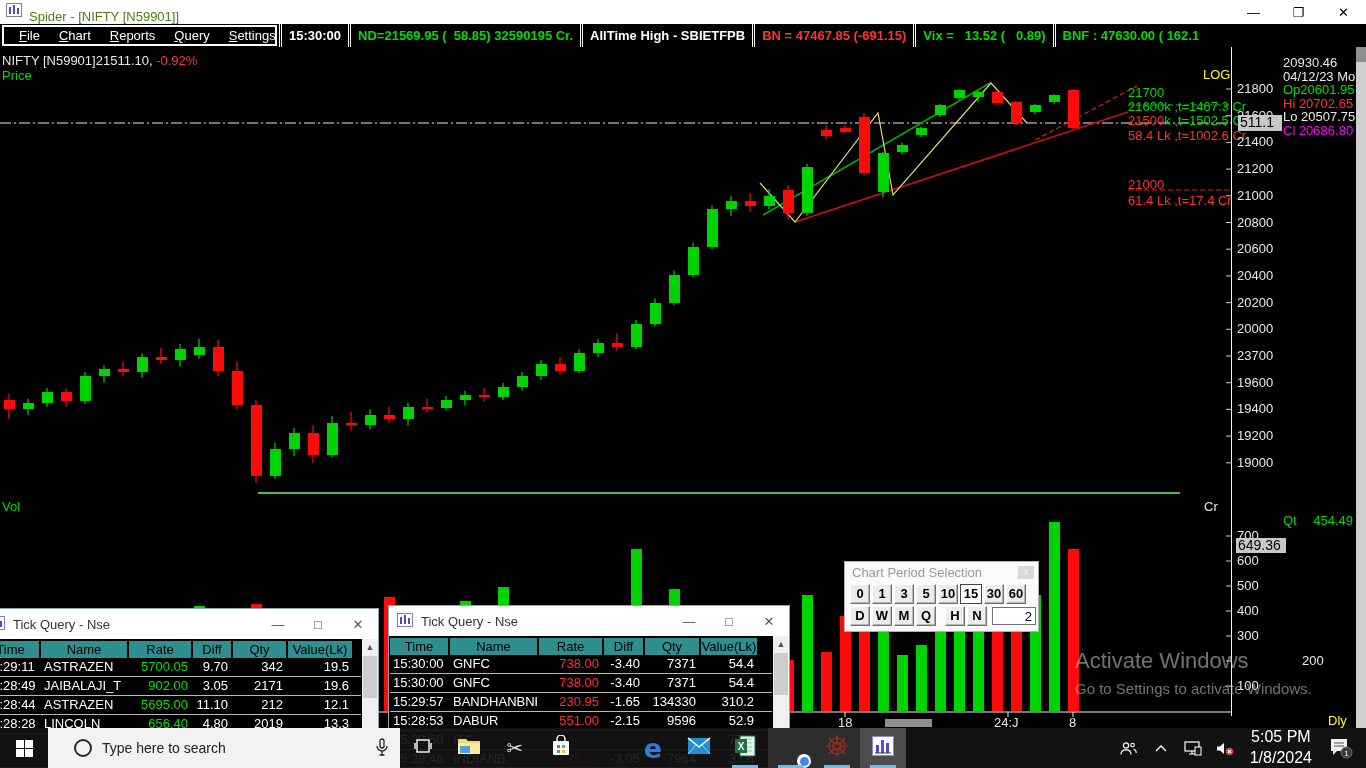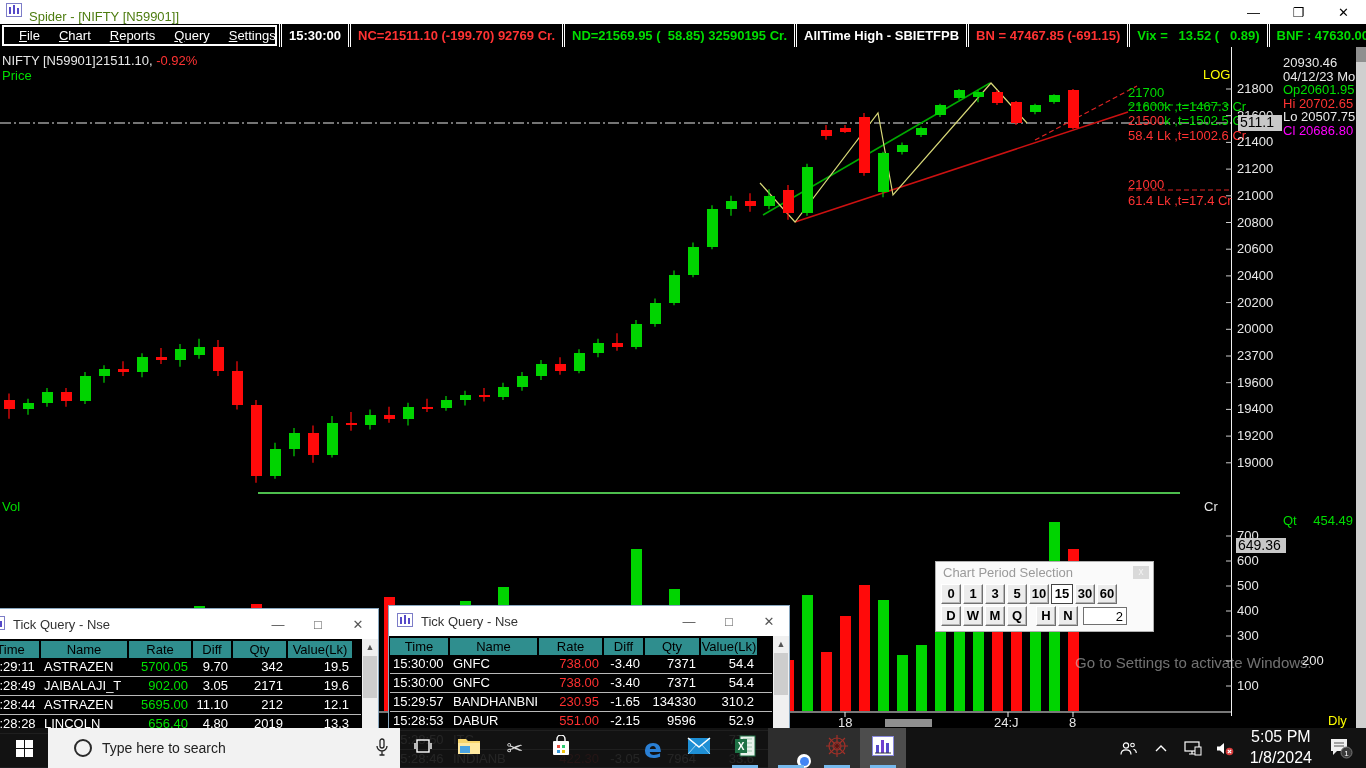--- a/index.html
+++ b/index.html
@@ -30,21 +30,21 @@
   .vscroll { position:absolute; left:1356px; top:0; width:10px; height:681px; background:#cfcfcf; }
   .vscroll .vthumb { width:10px; height:15px; background:#8f8f8f; }
   .hthumb { position:absolute; left:885px; top:672px; width:47px; height:8px; background:#8f8f8f; }
 
   
   .watermark { position:absolute; left:1075px; top:648px; color:rgba(205,205,205,0.55); z-index:4; }
   .watermark .w1 { font-size:22px; }
   .watermark .w2 { font-size:15px; margin-top:6px; }
 
   
-  .period-dialog { position:absolute; left:935px; top:561px; width:219px; height:71px; background:#fafafa; border:1px solid #b0b0b0; z-index:10; }
+  .period-dialog { position:absolute; left:844px; top:561px; width:195px; height:71px; background:#fafafa; border:1px solid #b0b0b0; z-index:10; }
   .pd-title { height:20px; display:flex; align-items:center; padding-left:7px; font-size:13px; color:#9a9a9a; }
   .pd-close { position:absolute; top:4px; right:4px; width:16px; height:13px; background:#d9d9d9; color:#f2f2f2; font-size:10px; line-height:12px; text-align:center; }
   .pd-row { display:flex; align-items:center; padding-left:5px; margin-top:2px; gap:2px; }
   .pbtn { width:20px; height:20px; background:#ececec; border-top:1px solid #fff; border-left:1px solid #fff; border-right:1px solid #707070; border-bottom:1px solid #707070; box-shadow:inset -1px -1px 0 #b5b5b5; font-size:13px; font-weight:700; color:#000; text-align:center; line-height:18px; }
   .pbtn.active { background:#fff; border:1px solid #444; box-shadow:none; width:22px; }
   .pd-gap { width:5px; }
   .pd-input { width:44px; height:18px; margin-left:3px; background:#fff; border:1px solid #707070; font-size:13px; text-align:right; padding-right:3px; font-family:"Liberation Sans",sans-serif; }
 
   
   .tickwin { position:absolute; background:#000; border:1px solid #8aa8c0; z-index:20; }
@@ -110,21 +110,20 @@
   <div class="menubar">
     <div class="menu-box" id="menu-box">
         <span class="menu-item"><u>F</u>ile</span>
         <span class="menu-item"><u>C</u>hart</span>
         <span class="menu-item"><u>R</u>eports</span>
         <span class="menu-item"><u>Q</u>uery</span>
         <span class="menu-item"><u>S</u>ettings</span>
       </div>
     <div id="ticker-segs" style="display:flex; align-items:stretch;">
         <span class="tseg" style="color: rgb(255, 255, 255);">15:30:00</span>
-        <span class="tseg" style="color: rgb(255, 51, 51);">NC=21511.10 (-199.70) 92769 Cr.</span>
         <span class="tseg" style="color: rgb(0, 221, 0);">ND=21569.95 (  58.85) 32590195 Cr.</span>
         <span class="tseg" style="color: rgb(255, 255, 255);">AllTime High - SBIETFPB</span>
         <span class="tseg" style="color: rgb(255, 51, 51);">BN = 47467.85 (-691.15)</span>
         <span class="tseg" style="color: rgb(0, 221, 0);">Vix =   13.52 (   0.89)</span>
         <span class="tseg" style="color: rgb(0, 221, 0);">BNF : 47630.00 ( 162.1</span>
       </div>
   </div>
 
   <div class="chart-region">
     <svg id="chart-svg" width="1232" height="681" style="position:absolute;left:0;top:0">
@@ -396,20 +395,21 @@
         <div class="axis-lbl" style="left: 1069px; top: 668px;">8</div>
       </div>
 
     <div class="vscroll">
         <div class="vthumb"></div>
       </div>
     <div class="hthumb"></div>
   </div>
 
   <div class="watermark">
+    <div class="w1">Activate Windows</div>
     <div class="w2">Go to Settings to activate Windows.</div>
   </div>
 
   <div class="period-dialog">
     <div class="pd-title">Chart Period Selection</div>
     <div class="pd-close">x</div>
     <div class="pd-row" id="pd-row1">
         <div class="pbtn">0</div>
         <div class="pbtn">1</div>
         <div class="pbtn">3</div>

